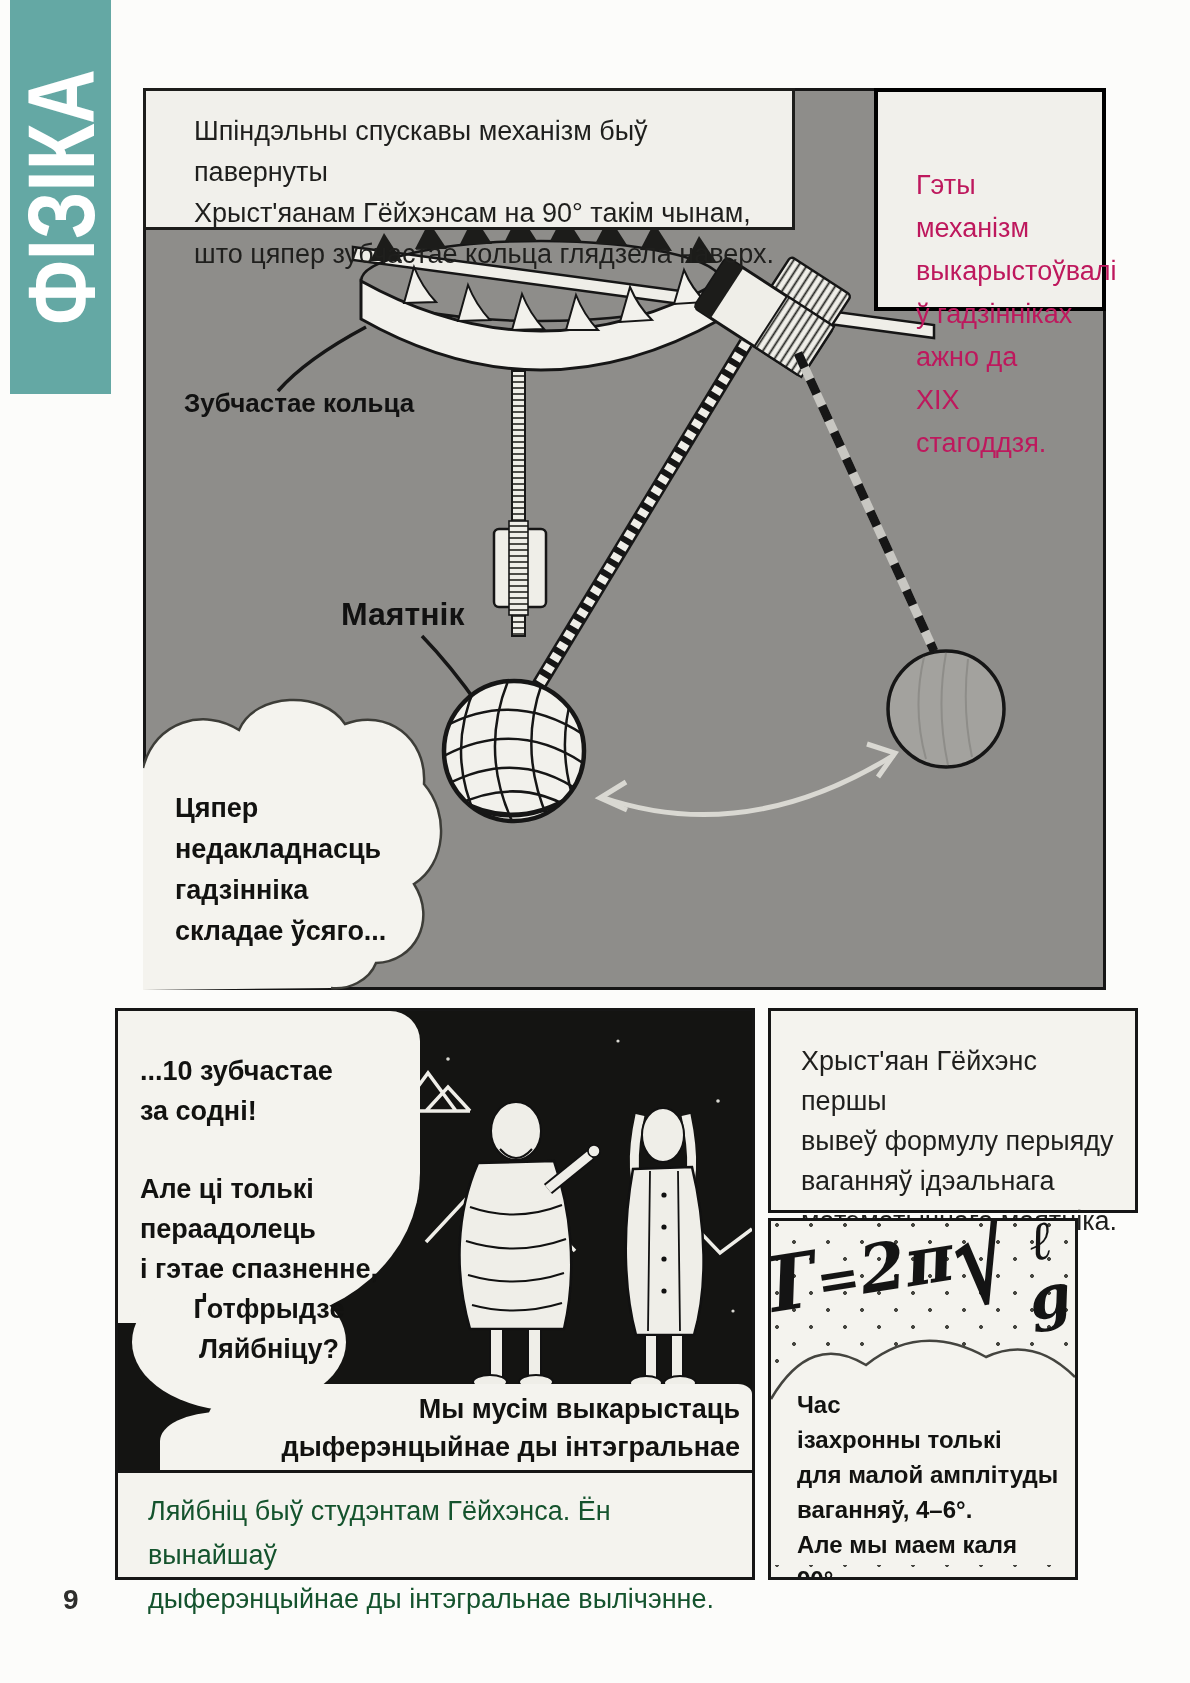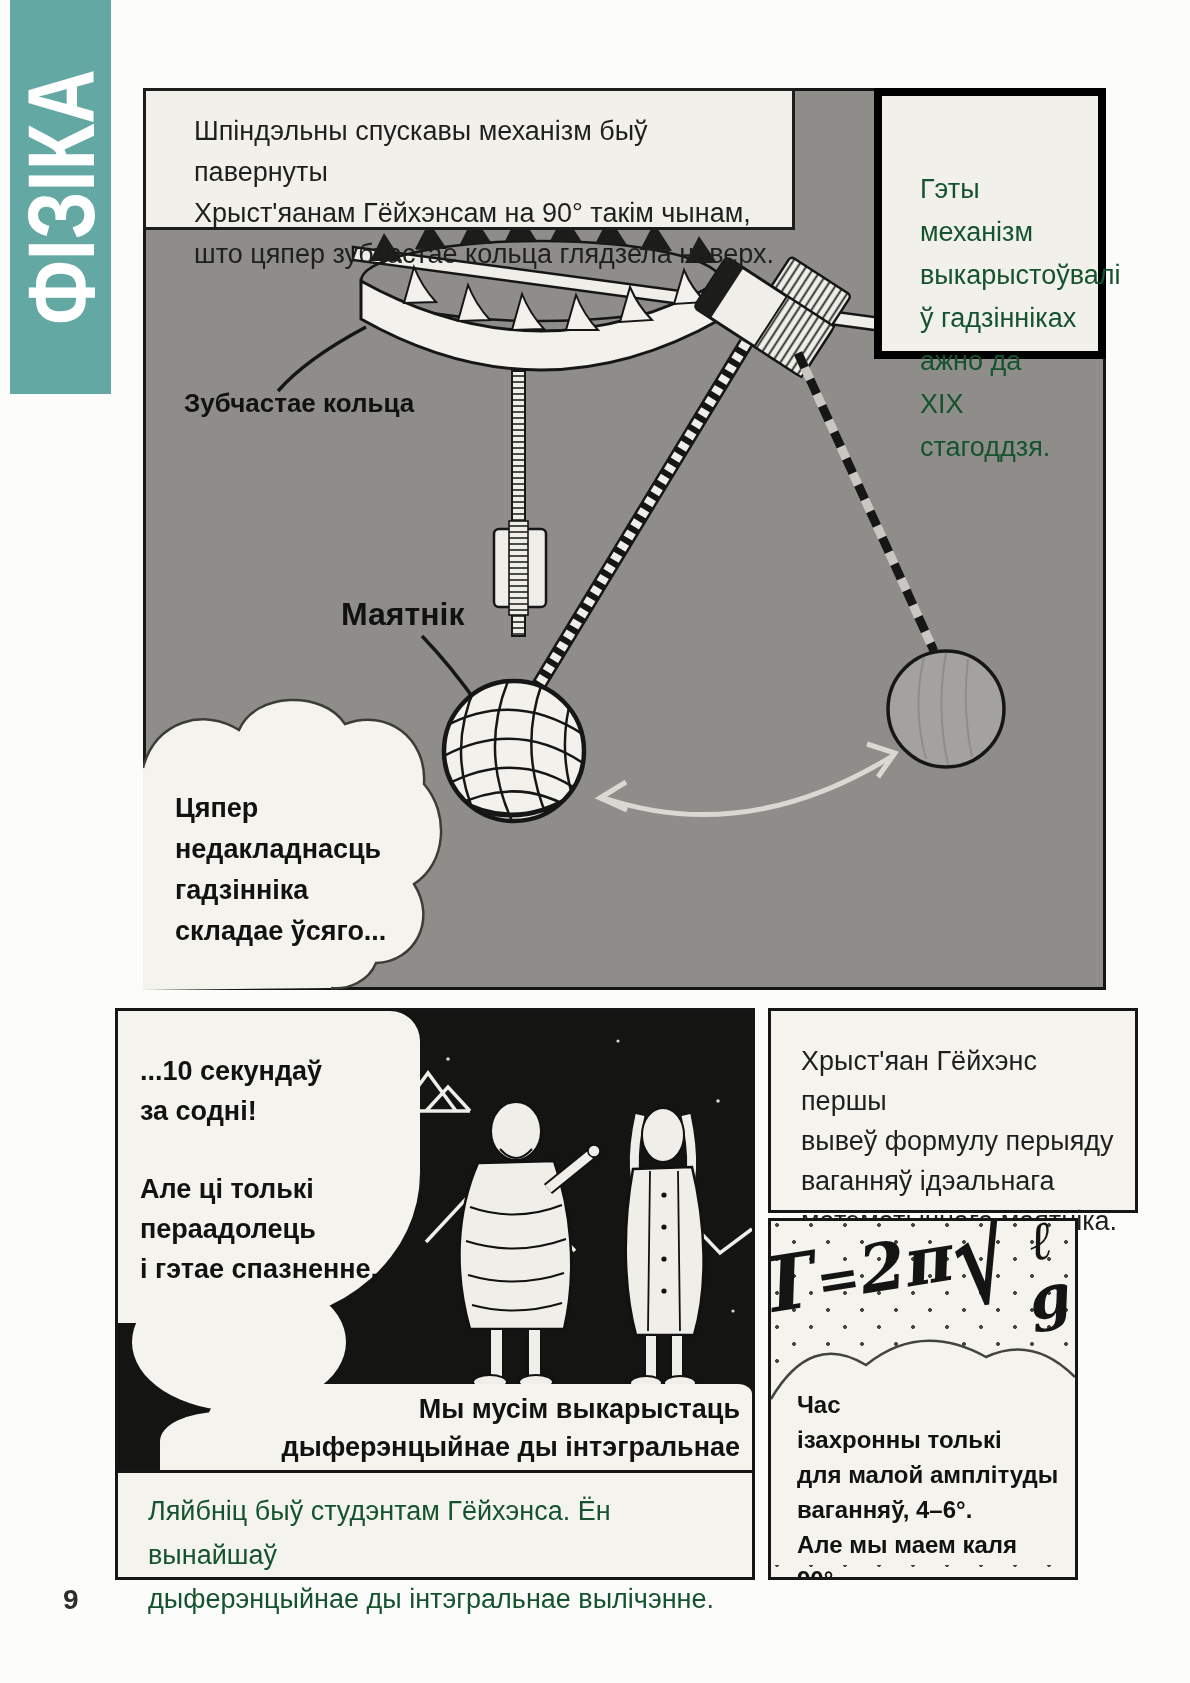--- a/index.html
+++ b/index.html
@@ -24,23 +24,23 @@
     position:absolute; left:115px; top:88px; width:963px; height:902px;
     background:#8e8d8a; border:3px solid #161616;margin-left:28px;
   }
   .mech-svg { position:absolute; left:0; top:0; width:957px; height:896px; z-index:1; }
   .caption-box {
     position:absolute; left:-3px; top:-3px; width:652px; height:142px; z-index:2;
     background:#f1f0eb; border:3px solid #1d1d1b;
     padding:20px 16px 0 48px; font-size:27px; line-height:41px; color:#1f1f1d;
   }
   .side-box {
-    position:absolute; right:-3px; top:-3px; width:232px; height:271px; z-index:2;
-    background:#f1f0eb; border:8px solid #000000;
-    padding:72px 8px 0 38px; font-size:27px; line-height:43px; color:#14532d;
+    position:absolute; right:-3px; top:-3px; width:232px; height:223px; z-index:2;
+    background:#f1f0eb; border:4px solid #000000;
+    padding:72px 8px 0 38px; font-size:27px; line-height:43px; color:#be185d;
   }
   .label-gear    { position:absolute; left:38px;  top:297px; z-index:4; font-weight:bold; font-size:26px; color:#111; }
   .label-pendulum{ position:absolute; left:195px; top:505px; z-index:4; font-weight:bold; font-size:32px; color:#111; }
   .main-cloud { position:absolute; left:-3px; bottom:-3px; width:305px; height:300px; z-index:3; }
   .main-cloud svg { position:absolute; inset:0; }
   .main-cloud-text {
     position:absolute; left:32px; top:98px;
     font-weight:bold; font-size:27px; line-height:41px; color:#121210;
   }
 
@@ -289,26 +289,28 @@
           <rect x="527" y="324" width="12" height="44" fill="#efeee8" stroke="#111" stroke-width="2"></rect>
           <rect x="553" y="324" width="12" height="44" fill="#efeee8" stroke="#111" stroke-width="2"></rect>
           <ellipse cx="528" cy="372" rx="16" ry="7" fill="#efeee8" stroke="#111" stroke-width="2"></ellipse>
           <ellipse cx="562" cy="372" rx="16" ry="7" fill="#efeee8" stroke="#111" stroke-width="2"></ellipse>
         </g>
       </svg>
 
       <div class="speech1"></div>
       <div class="speech1-lobe"></div>
       <div class="speech1-text">
-        <div class="preline">...10 секундаў
+        <div class="preline">...10 зубчастае
 за содні!</div>
         <div class="gap"></div>
         <div class="preline">Але ці толькі
 пераадолець
 і гэтае спазненне,</div>
+        <div class="preline centered">Ґотфрыдзе
+Ляйбніцу?</div>
       </div>
 
       <div class="speech2">
         <div class="preline">Мы мусім выкарыстаць
 дыферэнцыйнае ды інтэгральнае вылічэнне.</div>
       </div>
     </div>
 
     <div class="footnote">
       <div class="preline">Ляйбніц быў студэнтам Гёйхэнса. Ён вынайшаў

